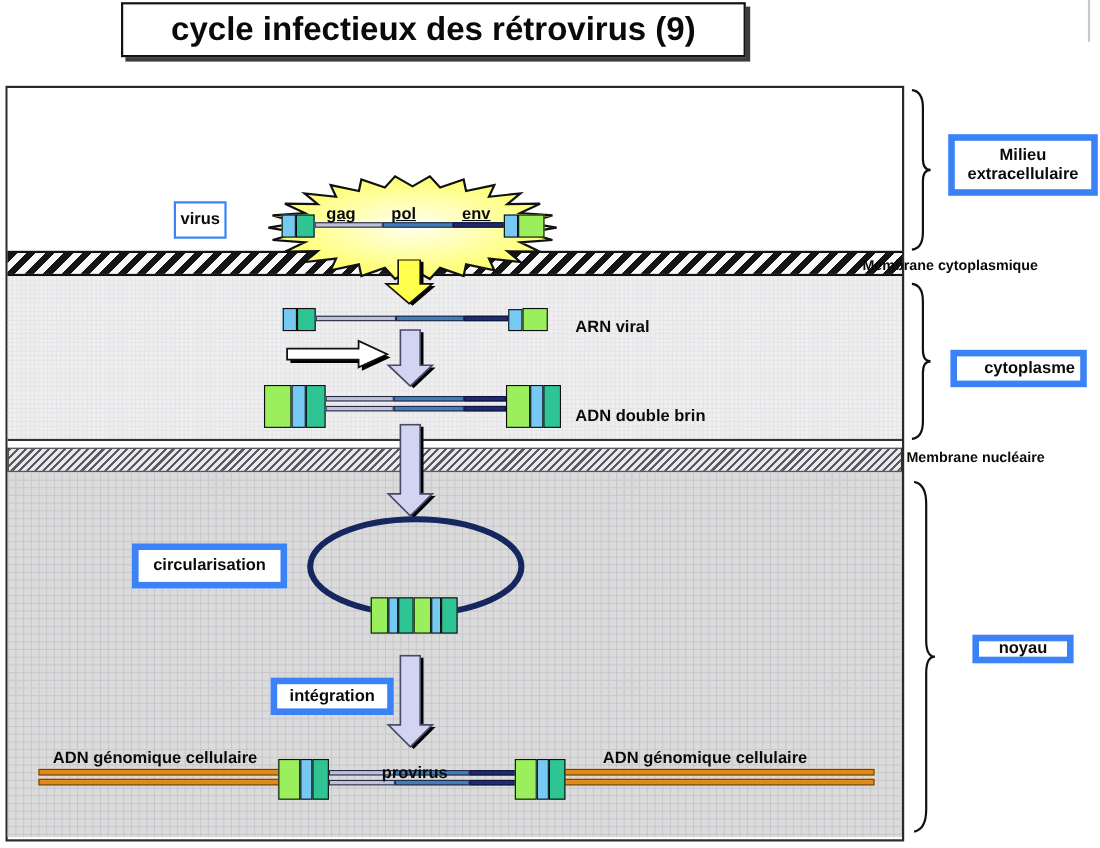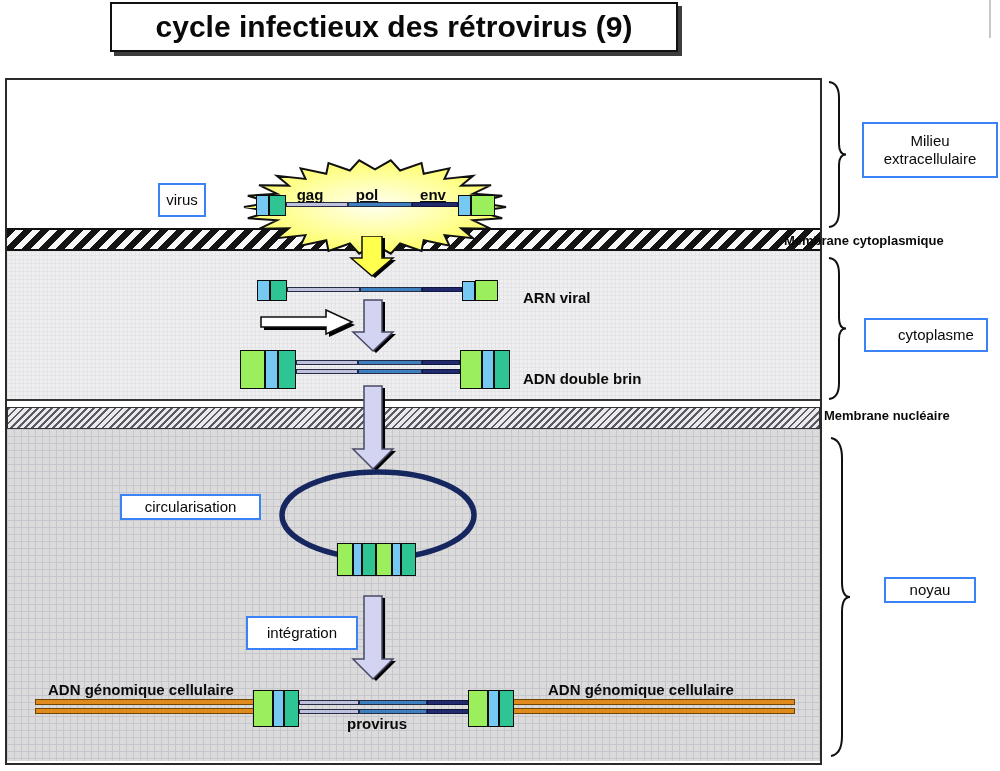--- a/index.html
+++ b/index.html
@@ -20,23 +20,23 @@
     background-image:linear-gradient(#e3e3e8 1px,transparent 1px),
                      linear-gradient(90deg,#e3e3e8 1px,transparent 1px);background-size:4px 4px;}
   .membrane-gap{height:6px;background:#fff;}
   .membrane-nucl{height:22px;border:1px solid #333;
     background:repeating-linear-gradient(135deg,#5a5a62 0 2px,#eaeaee 2px 5px);}
   .region-noyau{height:332px;background-color:#dbdbdb;
     background-image:linear-gradient(#c6c6cc 1px,transparent 1px),
                      linear-gradient(90deg,#c6c6cc 1px,transparent 1px);background-size:7px 7px;}
 
   .abs{position:absolute;}
-  .boxlabel{position:absolute;background:#fff;border:2px solid #3b82f6;display:flex;
+  .boxlabel{position:absolute;background:#fff;border:6px solid #3b82f6;display:flex;
     flex-direction:column;align-items:center;justify-content:center;text-align:center;
-    font-weight:normal;font-size:15px;line-height:1.22;}
+    font-weight:bold;font-size:15px;line-height:1.22;}
   .plain{position:absolute;font-weight:bold;white-space:nowrap;}
   .lbl15{font-size:15px;}
   .lbl13{font-size:13px;}
 
   .blk{position:absolute;border:1px solid #0c0c0c;}
   .seg{position:absolute;border:1px solid #262b45;}
   .c-lb{background:#76c9f2;}
   .c-tg{background:#2fc494;}
   .c-lg{background:#9bee5c;}
   .s-lav{background:#bfc0dc;}
@@ -136,21 +136,21 @@
 
   <svg class="abs" style="left:276px;top:467px;" width="204" height="98">
     <ellipse cx="102" cy="48" rx="96" ry="43" fill="none" stroke="#16265e" stroke-width="5.5"></ellipse>
   </svg>
   <div class="blk c-lg" style="left:337px;top:543px;width:16px;height:33px;"></div>
   <div class="blk c-lb" style="left:353px;top:543px;width:9px;height:33px;"></div>
   <div class="blk c-tg" style="left:362px;top:543px;width:14px;height:33px;"></div>
   <div class="blk c-lg" style="left:376px;top:543px;width:16px;height:33px;"></div>
   <div class="blk c-lb" style="left:392px;top:543px;width:9px;height:33px;"></div>
   <div class="blk c-tg" style="left:401px;top:543px;width:15px;height:33px;"></div>
-  <div class="boxlabel" style="left:120px;top:494px;width:141px;height:26px;">
+  <div class="boxlabel" style="left:120px;top:494px;width:141px;height:41px;">
     <span>circularisation</span>
   </div>
 
   <div class="boxlabel" style="left:246px;top:616px;width:112px;height:34px;">
     <span>intégration</span>
   </div>
   <svg class="abs" style="left:350px;top:595px;" width="50" height="88">
     <polygon points="17,3 35,3 35,66 46,66 26,86 6,66 17,66" fill="#000"></polygon>
     <polygon points="14,1 32,1 32,64 43,64 23,84 3,64 14,64" fill="#d3d3f2" stroke="#4a4a66" stroke-width="1.5"></polygon>
   </svg>
@@ -166,21 +166,21 @@
   <div class="blk c-tg" style="left:284px;top:690px;width:15px;height:37px;"></div>
   <div class="seg s-lav" style="left:299px;top:700px;width:60px;height:5px;"></div>
   <div class="seg s-blu" style="left:359px;top:700px;width:68px;height:5px;"></div>
   <div class="seg s-nvy" style="left:427px;top:700px;width:43px;height:5px;"></div>
   <div class="seg s-lav" style="left:299px;top:709px;width:60px;height:5px;"></div>
   <div class="seg s-blu" style="left:359px;top:709px;width:68px;height:5px;"></div>
   <div class="seg s-nvy" style="left:427px;top:709px;width:43px;height:5px;"></div>
   <div class="blk c-lg" style="left:468px;top:690px;width:20px;height:37px;"></div>
   <div class="blk c-lb" style="left:488px;top:690px;width:11px;height:37px;"></div>
   <div class="blk c-tg" style="left:499px;top:690px;width:15px;height:37px;"></div>
-  <div class="plain lbl15" style="left:347px;top:715px;">provirus</div>
+  <div class="plain lbl15" style="left:347px;top:694px;">provirus</div>
 
   <svg class="abs" style="left:826px;top:80px;" width="30" height="149">
     <path d="M 3,2 Q 13,3 13,18 L 13,64 Q 13,74.5 20,74.5 Q 13,74.5 13,85 L 13,131 Q 13,146 3,147" fill="none" stroke="#111" stroke-width="2"></path>
   </svg>
   <div class="boxlabel" style="left:862px;top:122px;width:136px;height:56px;">
     <span>Milieu</span>
     <span>extracellulaire</span>
   </div>
   <div class="plain lbl13" style="left:784px;top:233px;">Membrane cytoplasmique</div>
 

